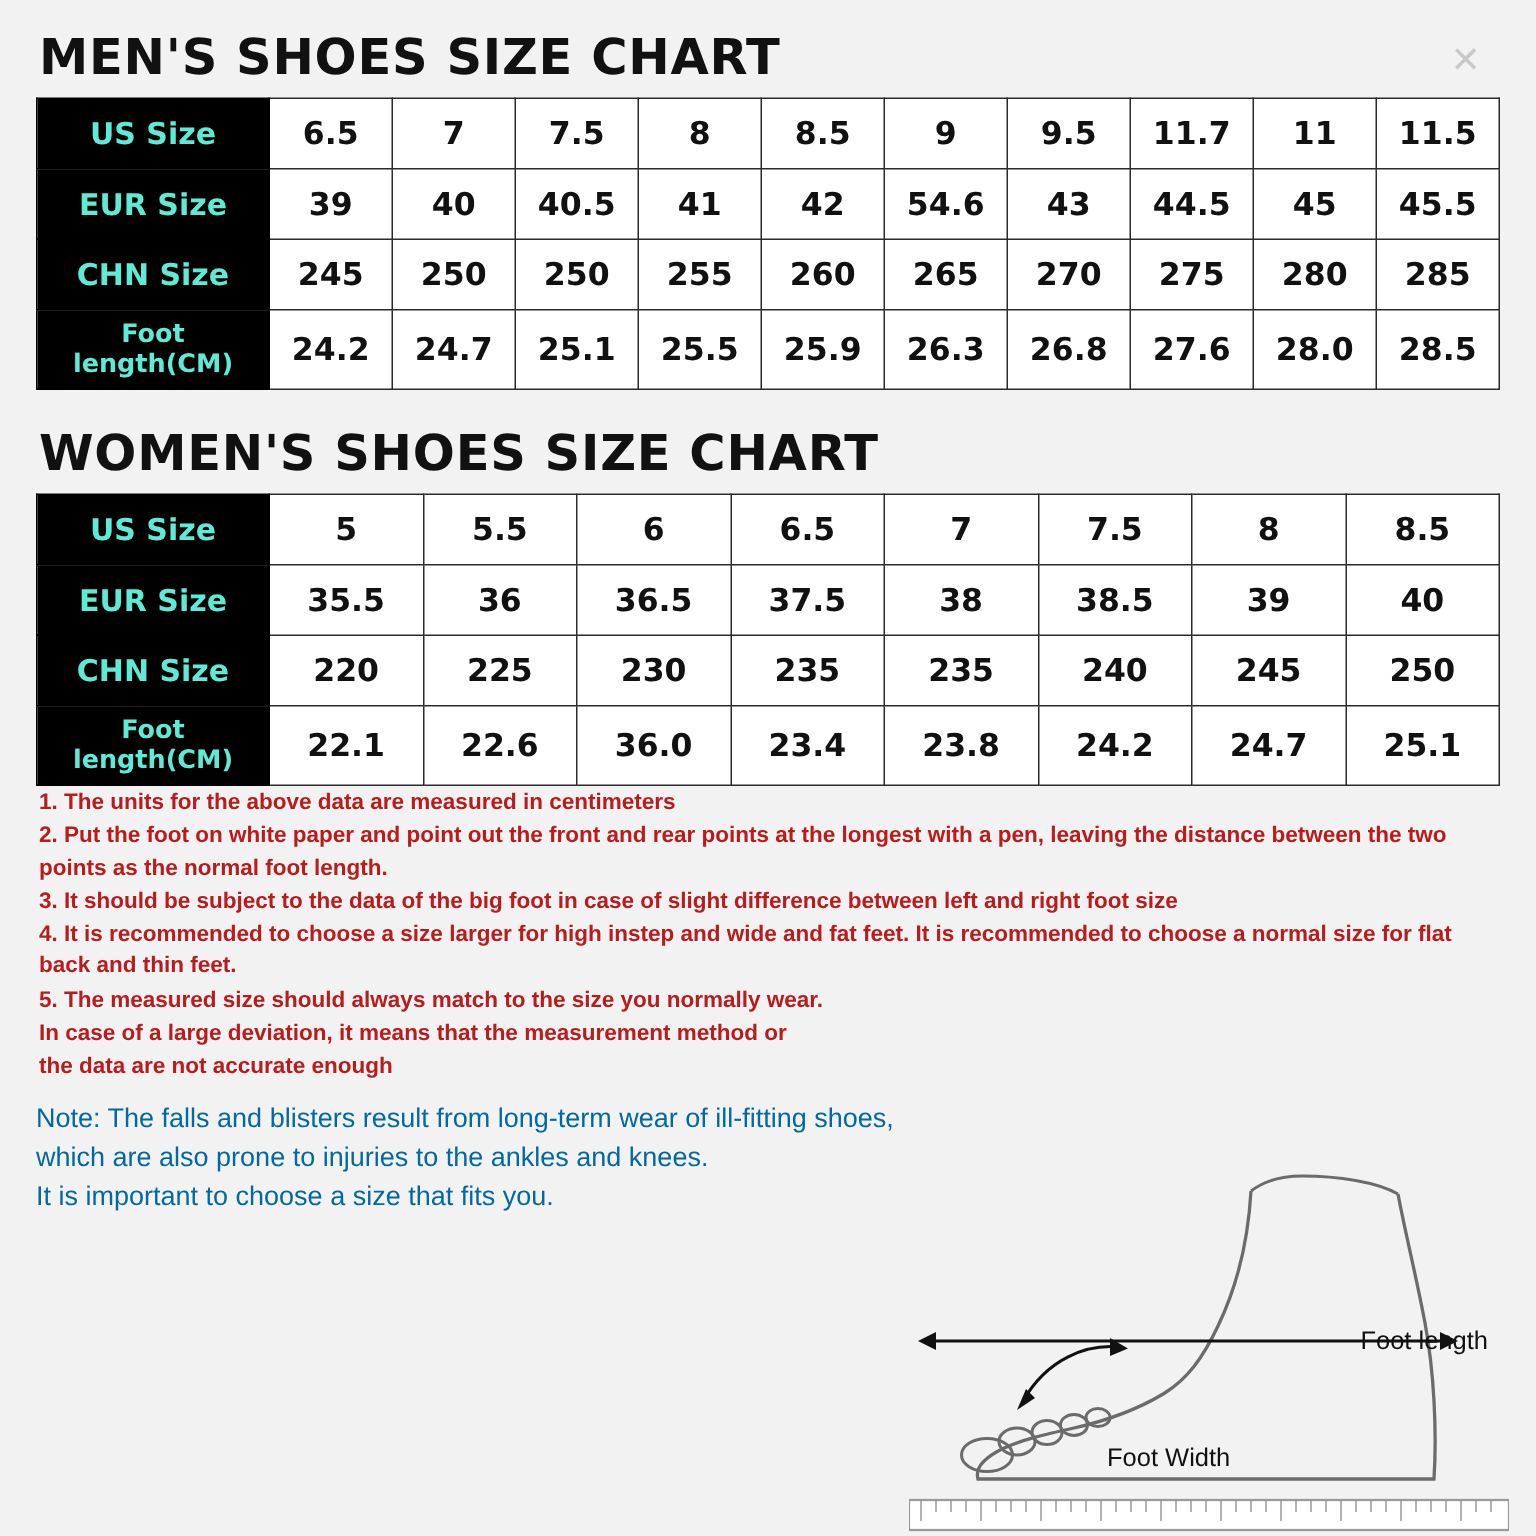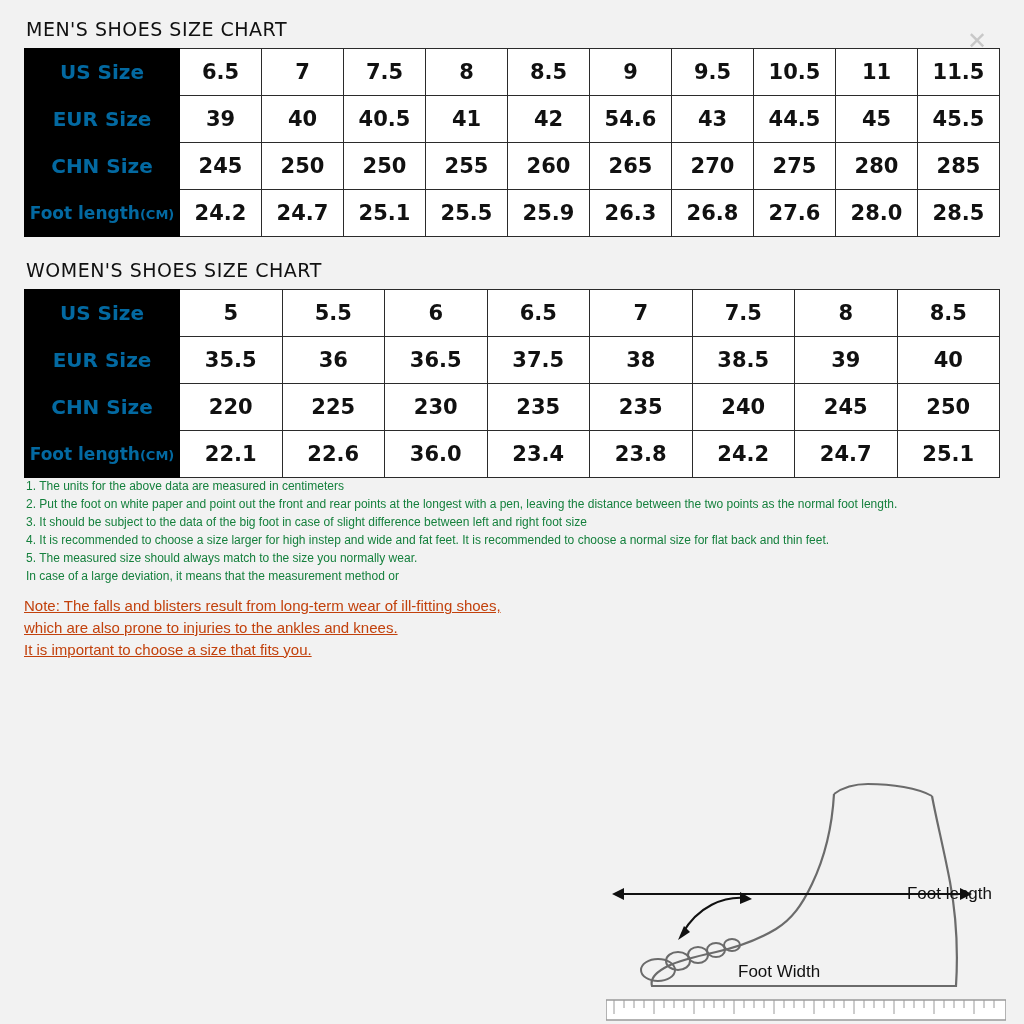--- a/index.html
+++ b/index.html
@@ -30,22 +30,22 @@
     height: 22px;
     color: #c8c8c8;
     font-size: 24px;
     line-height: 22px;
     text-align: center;
     font-family: "Liberation Sans", sans-serif;
     font-weight: 300;
     user-select: none;
   }
   h1.section-title {
-    font-size: 19px;
-    font-weight: normal;
+    font-size: 33px;
+    font-weight: bold;
     letter-spacing: 0.5px;
     margin: 0 0 8px 2px;
     font-family: "DejaVu Sans", sans-serif;
   }
   h1.section-title.second {
     margin-top: 22px;
   }
   table.size-table {
     border-collapse: collapse;
     width: 100%;
@@ -58,59 +58,59 @@
     font-size: 21px;
     font-weight: bold;
     font-family: "DejaVu Sans", sans-serif;
     padding: 6px 2px;
     background: #fff;
     color: #111;
     height: 34px;
   }
   table.size-table td.rowhead {
     background: #000;
-    color: #0369a1;
+    color: #5eead4;
     width: 150px;
     font-size: 20px;
     border-color: #000;
     text-align: center;
   }
   table.size-table td.rowhead .unit {
-    font-size: 13px;
+    font-size: 17px;
   }
   table.size-table td.rowhead.small {
     font-size: 17px;
   }
   .method-title {
     font-size: 25px;
     font-weight: bold;
     letter-spacing: 0.3px;
     margin: 18px 0 4px 2px;
     font-family: "DejaVu Sans", sans-serif;
   }
   .method-list {
     margin: 0 0 0 2px;
     padding: 0;
     list-style: none;
   }
   .method-list li {
-    font-size: 12px;
+    font-size: 15px;
     line-height: 1.42;
-    color: #15803d;
+    color: #b91c1c;
     font-family: "Liberation Sans", sans-serif;
     margin-bottom: 1px;
+    font-weight: bold;
   }
   .note {
     margin-top: 10px;
-    color: #c2410c;
-    font-size: 15px;
+    color: #0369a1;
+    font-size: 18px;
     line-height: 1.45;
     width: 640px;
     font-family: "Liberation Sans", sans-serif;
-    text-decoration: underline;
   }
   .foot-figure {
     position: absolute;
     right: 18px;
     bottom: 0;
     width: 400px;
     height: 250px;
   }
   .figure-label {
     position: absolute;
@@ -140,21 +140,21 @@
     <tbody>
       <tr>
         <td class="rowhead">US Size</td>
         <td>6.5</td>
         <td>7</td>
         <td>7.5</td>
         <td>8</td>
         <td>8.5</td>
         <td>9</td>
         <td>9.5</td>
-        <td>10.5</td>
+        <td>11.7</td>
         <td>11</td>
         <td>11.5</td>
       </tr>
       <tr>
         <td class="rowhead">EUR Size</td>
         <td>39</td>
         <td>40</td>
         <td>40.5</td>
         <td>41</td>
         <td>42</td>
@@ -245,20 +245,21 @@
   </table>
 
 
   <ul class="method-list">
     <li>1. The units for the above data are measured in centimeters</li>
     <li>2. Put the foot on white paper and point out the front and rear points at the longest with a pen, leaving the distance between the two points as the normal foot length.</li>
     <li>3. It should be subject to the data of the big foot in case of slight difference between left and right foot size</li>
     <li>4. It is recommended to choose a size larger for high instep and wide and fat feet. It is recommended to choose a normal size for flat back and thin feet.</li>
     <li>5. The measured size should always match to the size you normally wear.</li>
     <li>In case of a large deviation, it means that the measurement method or</li>
+    <li>the data are not accurate enough</li>
   </ul>
 
   <div class="note">
     <div>Note: The falls and blisters result from long-term wear of ill-fitting shoes,</div>
     <div>which are also prone to injuries to the ankles and knees.</div>
     <div>It is important to choose a size that fits you.</div>
   </div>
 
   <div class="foot-figure">
     <svg width="400" height="250" viewBox="0 0 400 250">

